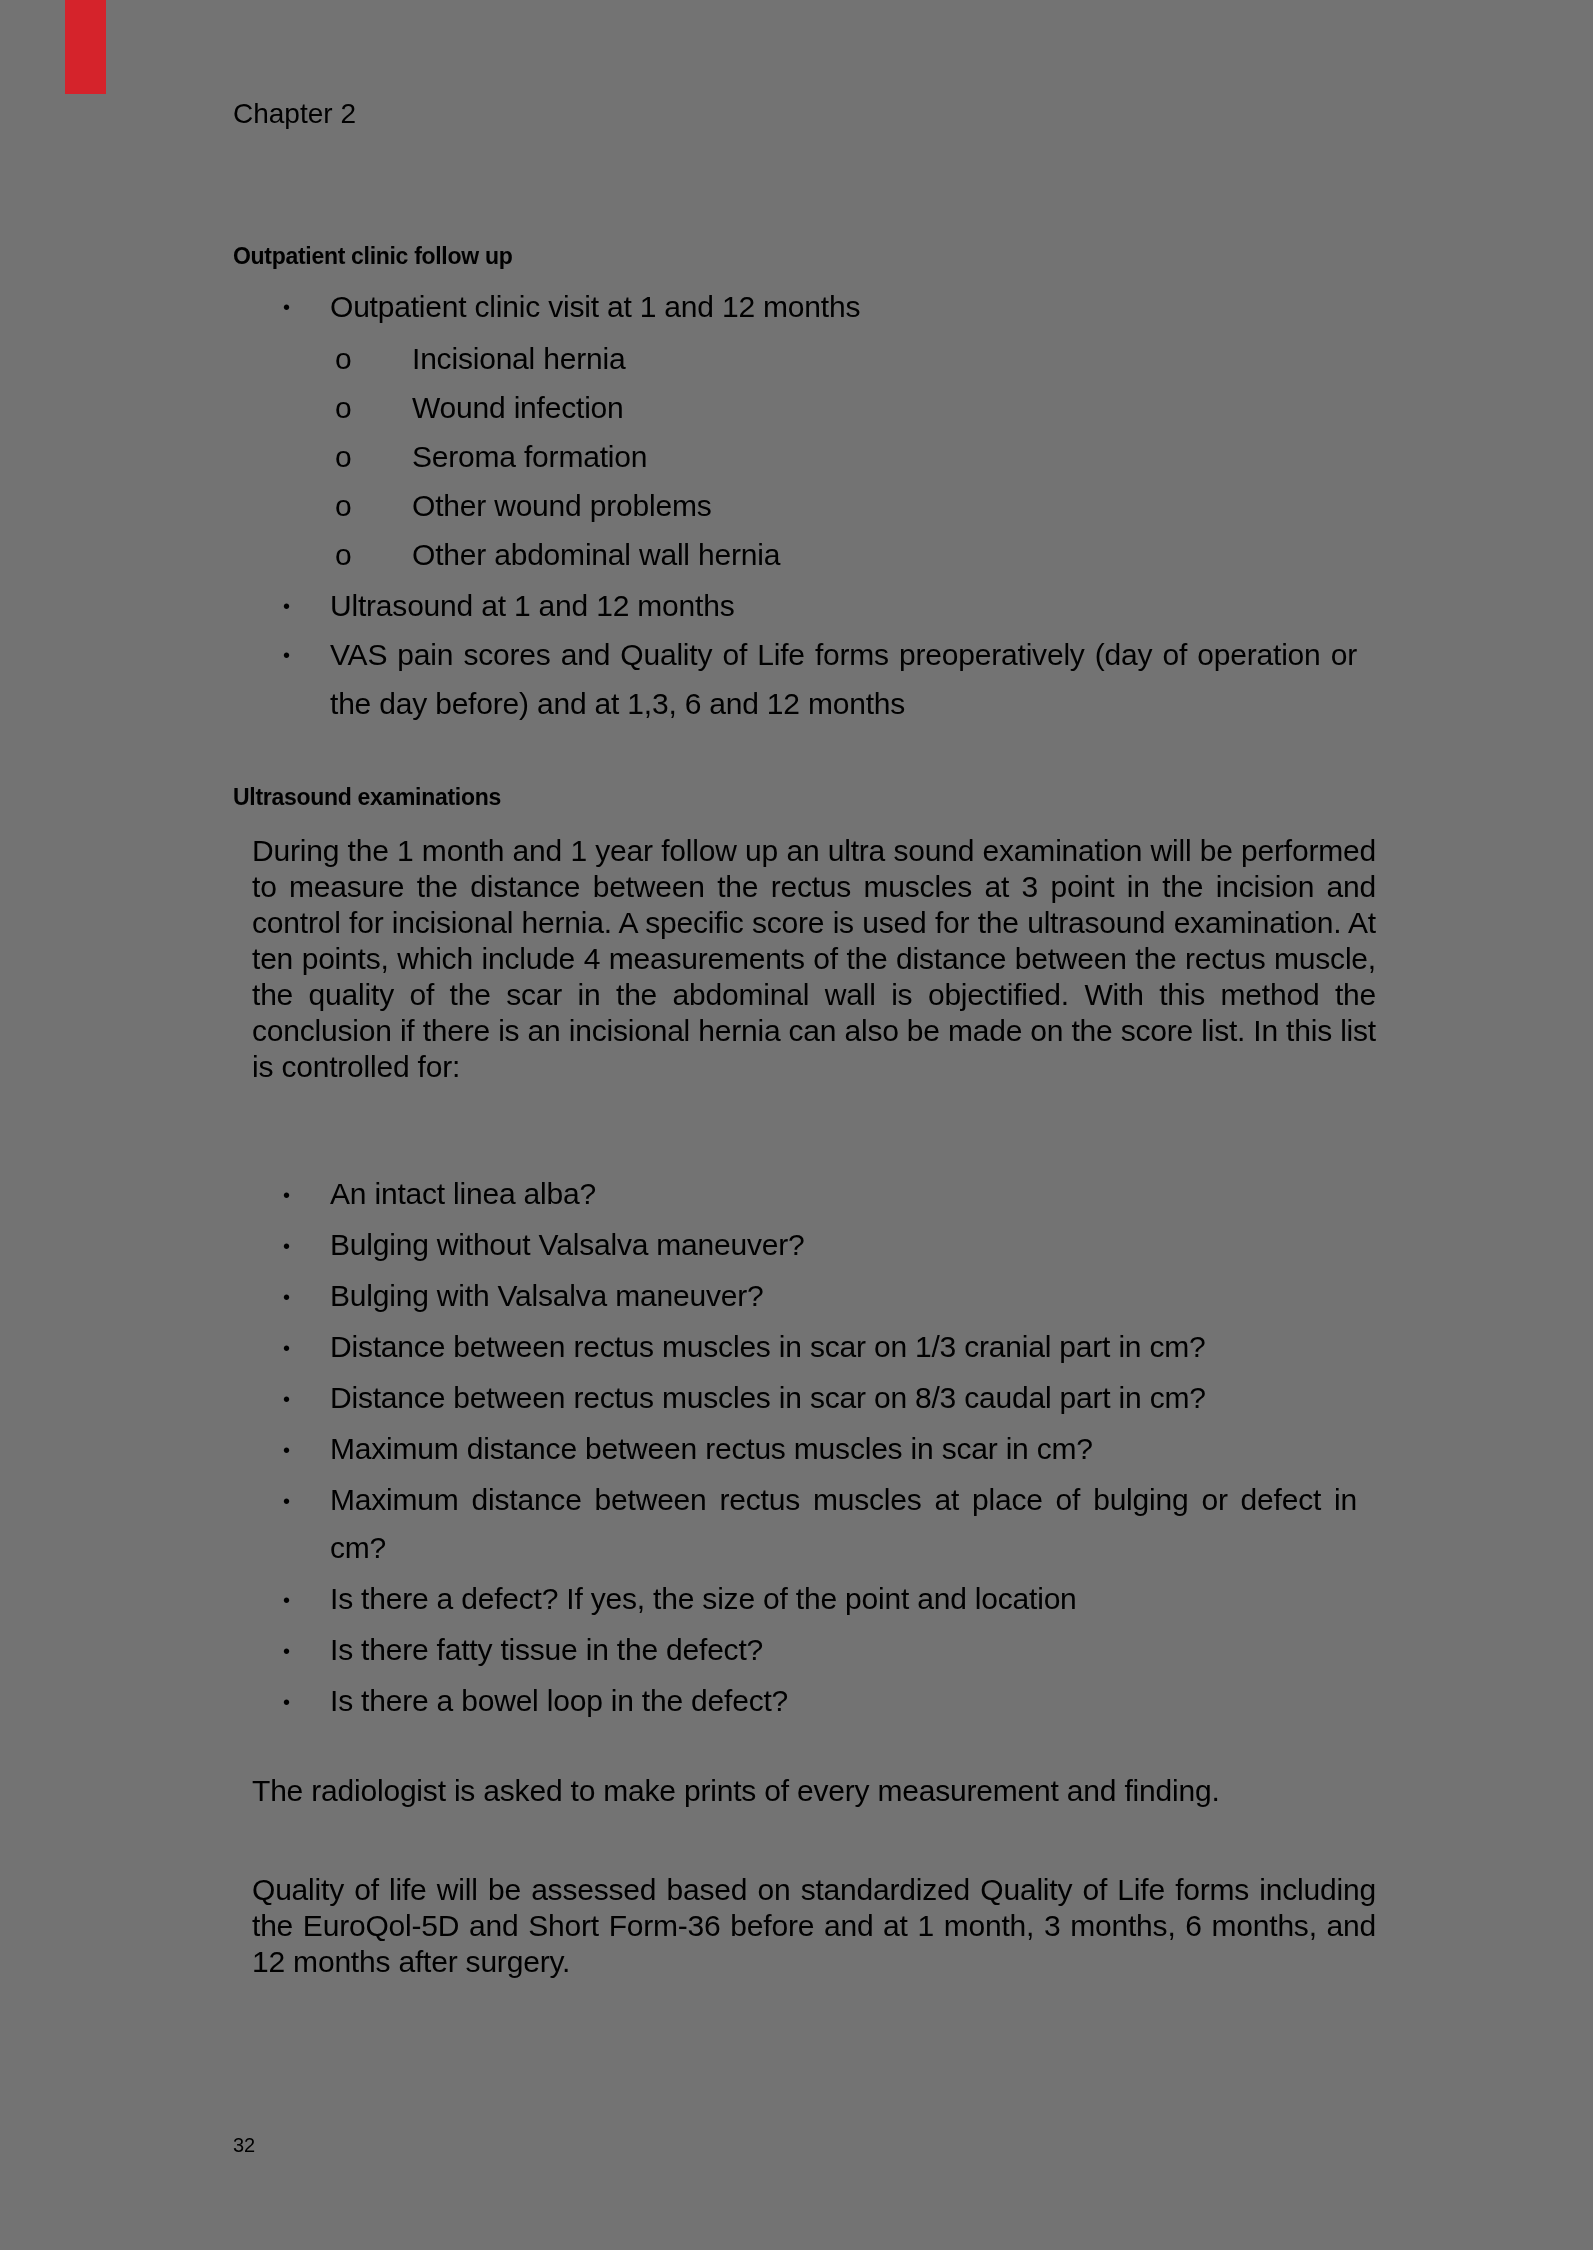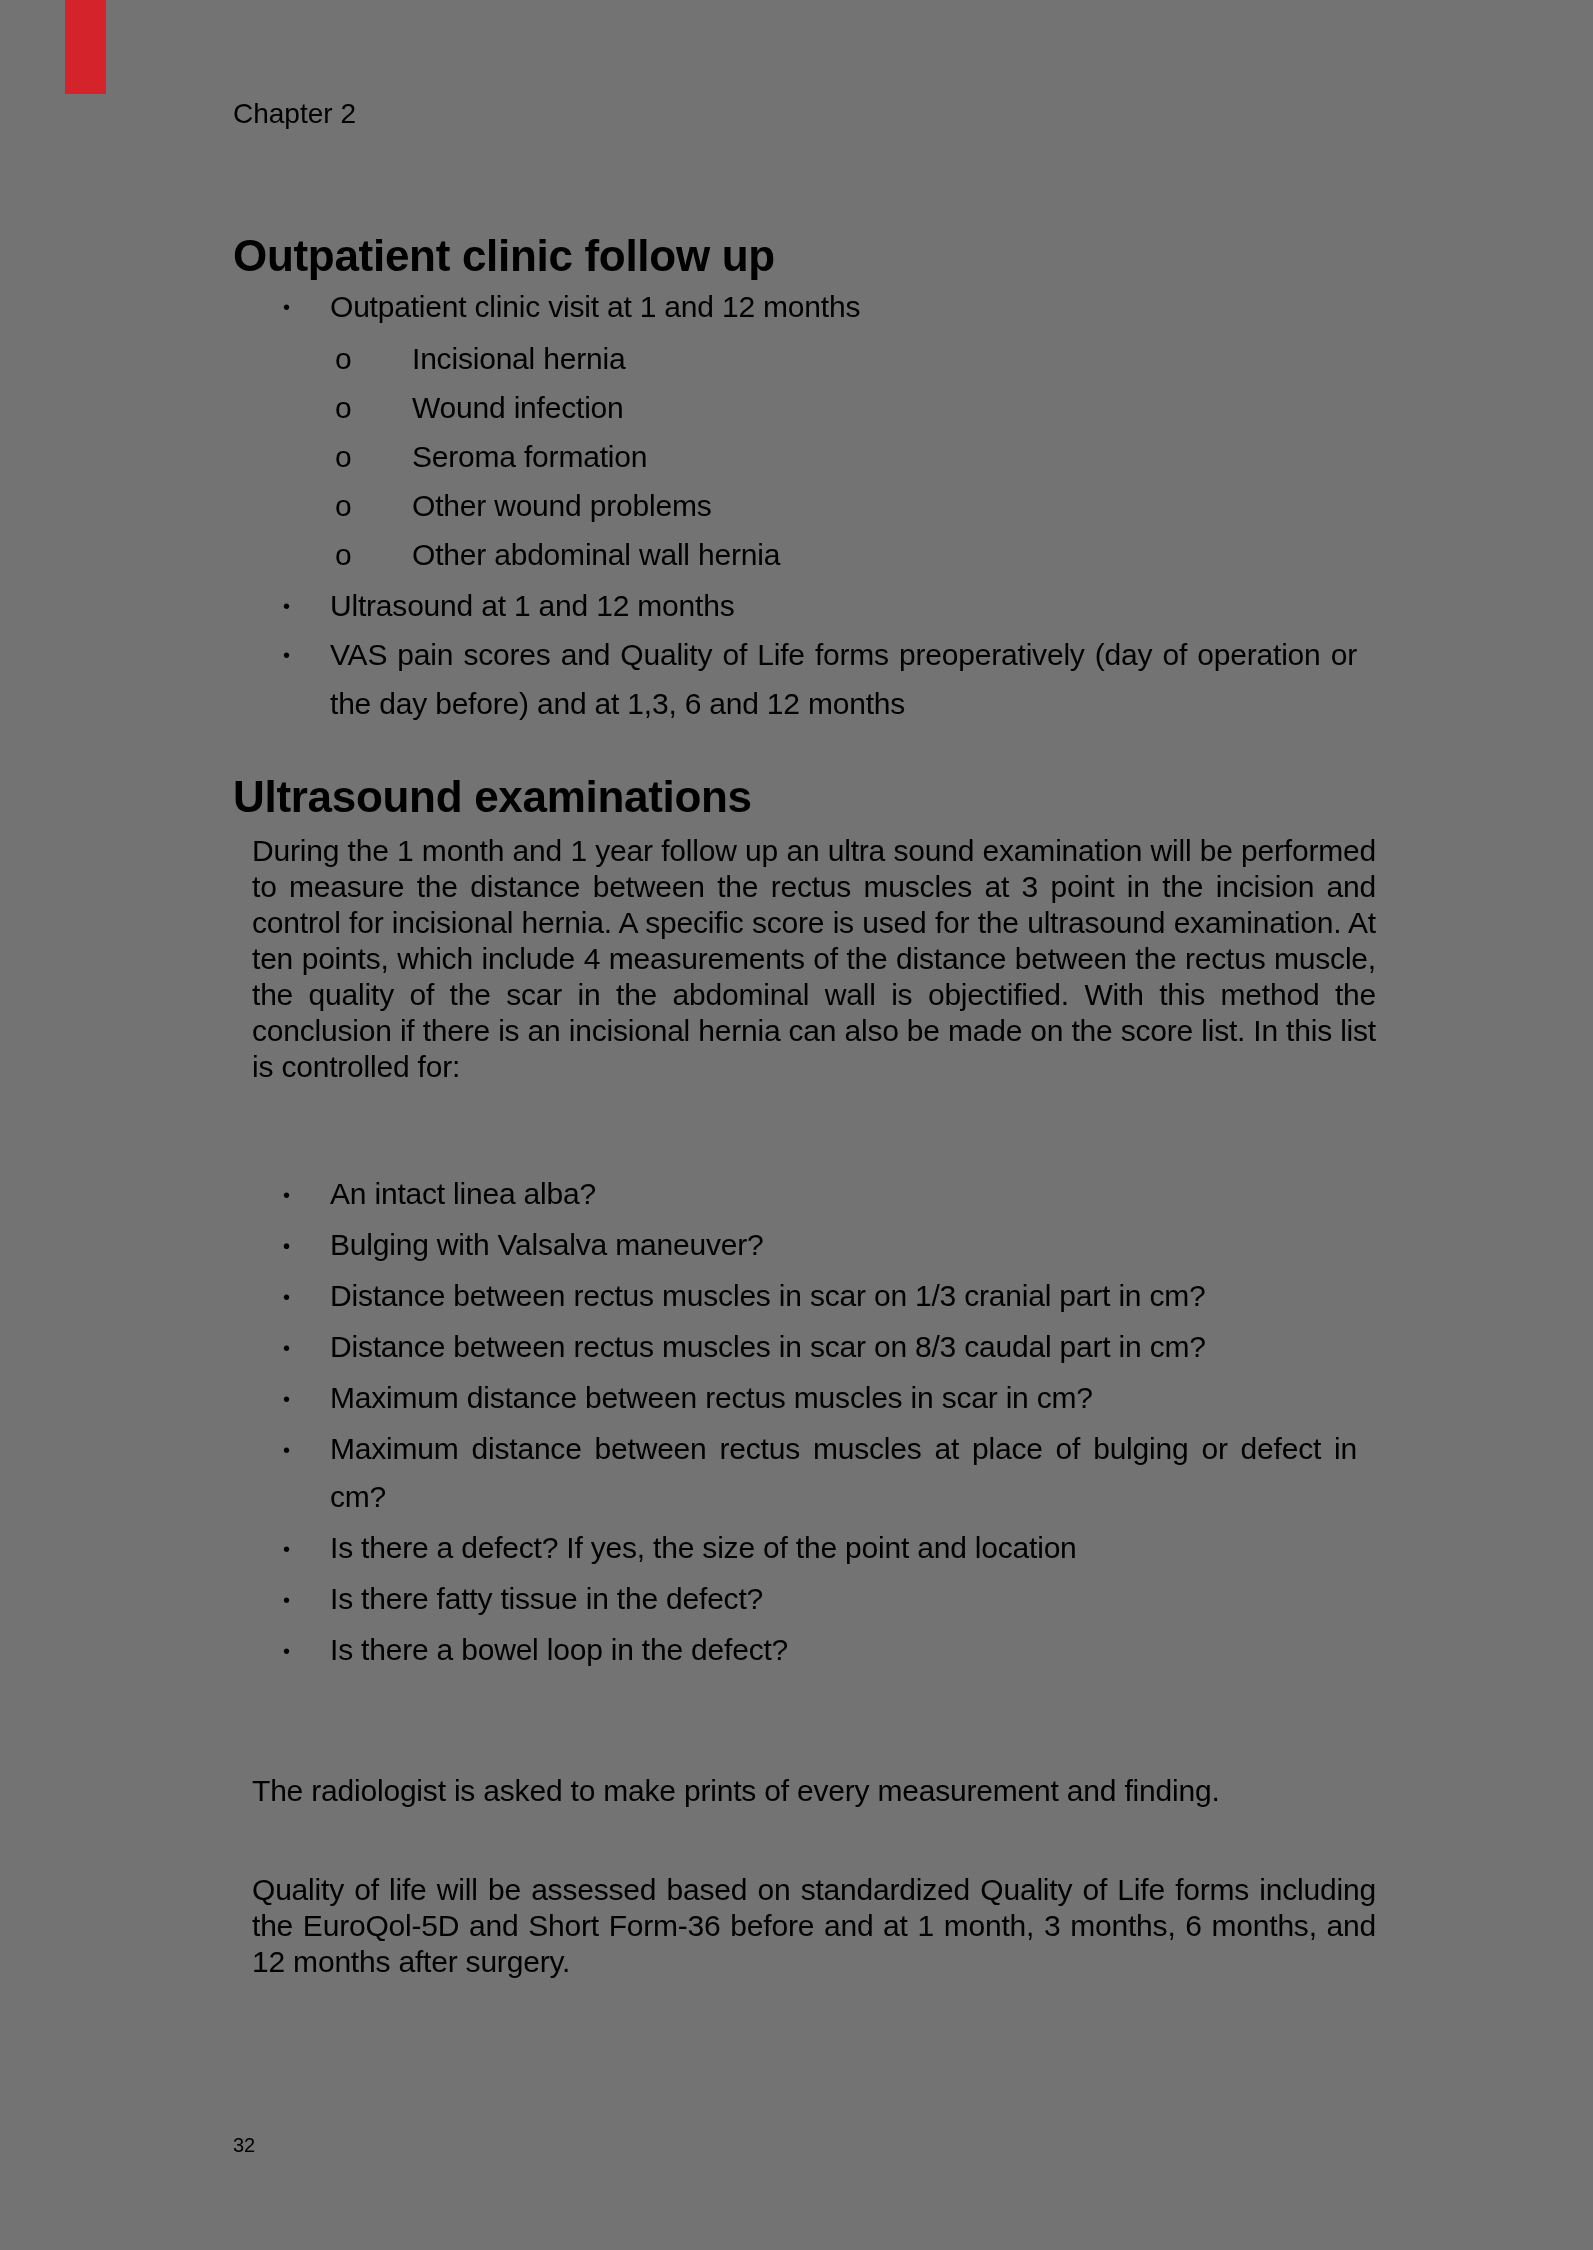--- a/index.html
+++ b/index.html
@@ -20,21 +20,21 @@
   }
   .running-header{
     position:absolute;
     left:233px; top:97px;
     font-size:28px; line-height:33px;
   }
   .section-heading{
     position:absolute;
     left:233px;
     width:1124px;
-    font-size:44px;
+    font-size:23px;
     font-weight:bold;
     line-height:40px;
     letter-spacing:-0.3px;
   }
   #s1-heading{top:236px;}
   #s2-heading{top:777px;}
   .body-text{
     font-size:30px;
     letter-spacing:-0.2px;
   }
@@ -99,21 +99,21 @@
       <div class="row l1"><span class="marker">•</span><span class="txt">Ultrasound at 1 and 12 months</span></div>
       <div class="row l1"><span class="marker">•</span><span class="txt">VAS pain scores and Quality of Life forms preoperatively (day of operation or the day before) and at 1,3, 6 and 12 months</span></div>
     </div>
 
   <div class="section-heading" id="s2-heading">Ultrasound examinations</div>
 
   <p class="para body-text" id="s2-intro">During the 1 month and 1 year follow up an ultra sound examination will be performed to measure the distance between the rectus muscles at 3 point in the incision and control for incisional hernia. A specific score is used for the ultrasound examination. At ten points, which include 4 measurements of the distance between the rectus muscle, the quality of the scar in the abdominal wall is objectified. With this method the conclusion if there is an incisional hernia can also be made on the score list. In this list is controlled for:</p>
 
   <div class="list body-text" id="list2">
       <div class="row l1"><span class="marker">•</span><span class="txt">An intact linea alba?</span></div>
-      <div class="row l1"><span class="marker">•</span></div>
+      <div class="row l1"><span class="marker">•</span><span class="txt">Bulging without Valsalva maneuver?</span></div>
       <div class="row l1"><span class="marker">•</span><span class="txt">Bulging with Valsalva maneuver?</span></div>
       <div class="row l1"><span class="marker">•</span><span class="txt">Distance between rectus muscles in scar on 1/3 cranial part in cm?</span></div>
       <div class="row l1"><span class="marker">•</span><span class="txt">Distance between rectus muscles in scar on 8/3 caudal part in cm?</span></div>
       <div class="row l1"><span class="marker">•</span><span class="txt">Maximum distance between rectus muscles in scar in cm?</span></div>
       <div class="row l1"><span class="marker">•</span><span class="txt">Maximum distance between rectus muscles at place of bulging or defect in cm?</span></div>
       <div class="row l1"><span class="marker">•</span><span class="txt">Is there a defect? If yes, the size of the point and location</span></div>
       <div class="row l1"><span class="marker">•</span><span class="txt">Is there fatty tissue in the defect?</span></div>
       <div class="row l1"><span class="marker">•</span><span class="txt">Is there a bowel loop in the defect?</span></div>
     </div>
 

